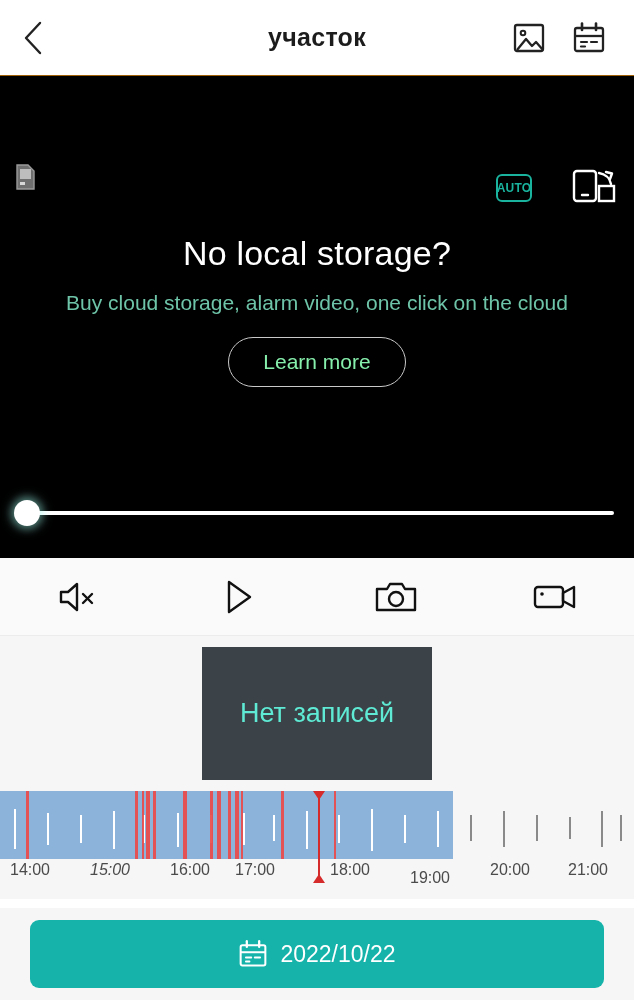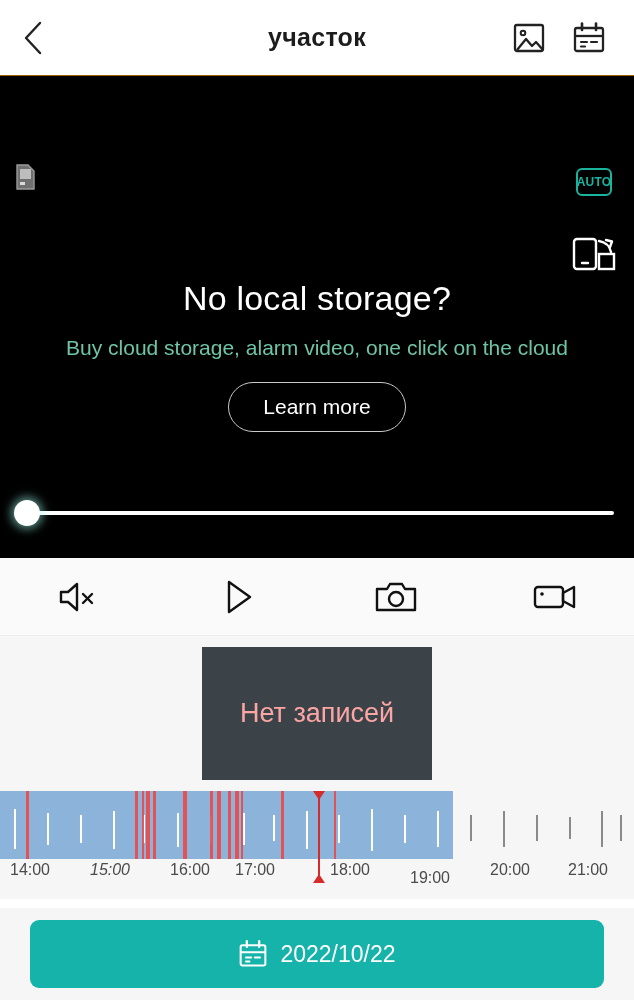--- a/index.html
+++ b/index.html
@@ -64,62 +64,60 @@
   .player-tl {
     position: absolute;
     left: 14px; top: 88px;
   }
   .player-tr {
     position: absolute;
     right: 18px; top: 92px;
     display: flex;
     align-items: center;
     gap: 40px;
-    flex-direction: column;
   }
   .auto-badge {
     width: 36px; height: 28px;
     border: 2px solid #19b39e;
     border-radius: 6px;
     display: flex;
     align-items: center;
     justify-content: center;
     font-size: 12px;
     font-weight: bold;
     color: #19b39e;
     letter-spacing: .2px;
     cursor: pointer;
   }
 
   .promo {
     position: absolute;
     left: 0; right: 0;
     top: 158px;
     text-align: center;
-    margin-top: 45px;
   }
   .promo-title {
     color: #ffffff;
     font-size: 34px;
     font-weight: normal;
     letter-spacing: .2px;
   }
   .promo-sub {
     margin-top: 18px;
     color: #6ec4a8;
     font-size: 21px;
     font-weight: normal;
   }
   .promo-btn {
     display: inline-block;
     margin-top: 22px;
     padding: 12px 34px;
     border: 1.5px solid #c9c9c9;
     border-radius: 26px;
-    color: #ffffff;
+    color: #86efac;
     background: transparent;
     font-size: 21px;
     font-family: "Liberation Sans", sans-serif;
     cursor: pointer;
   }
 
   
   .seekbar {
     position: absolute;
     left: 0; right: 0;
@@ -171,21 +169,21 @@
     align-items: center;
     justify-content: center;
   }
   .no-rec {
     width: 230px;
     height: 133px;
     background: #3b4348;
     display: flex;
     align-items: center;
     justify-content: center;
-    color: #fca5a5;
+    color: #5eead4;
     font-size: 27px;
   }
 
   
   .timeline-wrap {
     position: relative;
     height: 108px;
     background: #f6f6f6;
   }
   .tl-strip {

